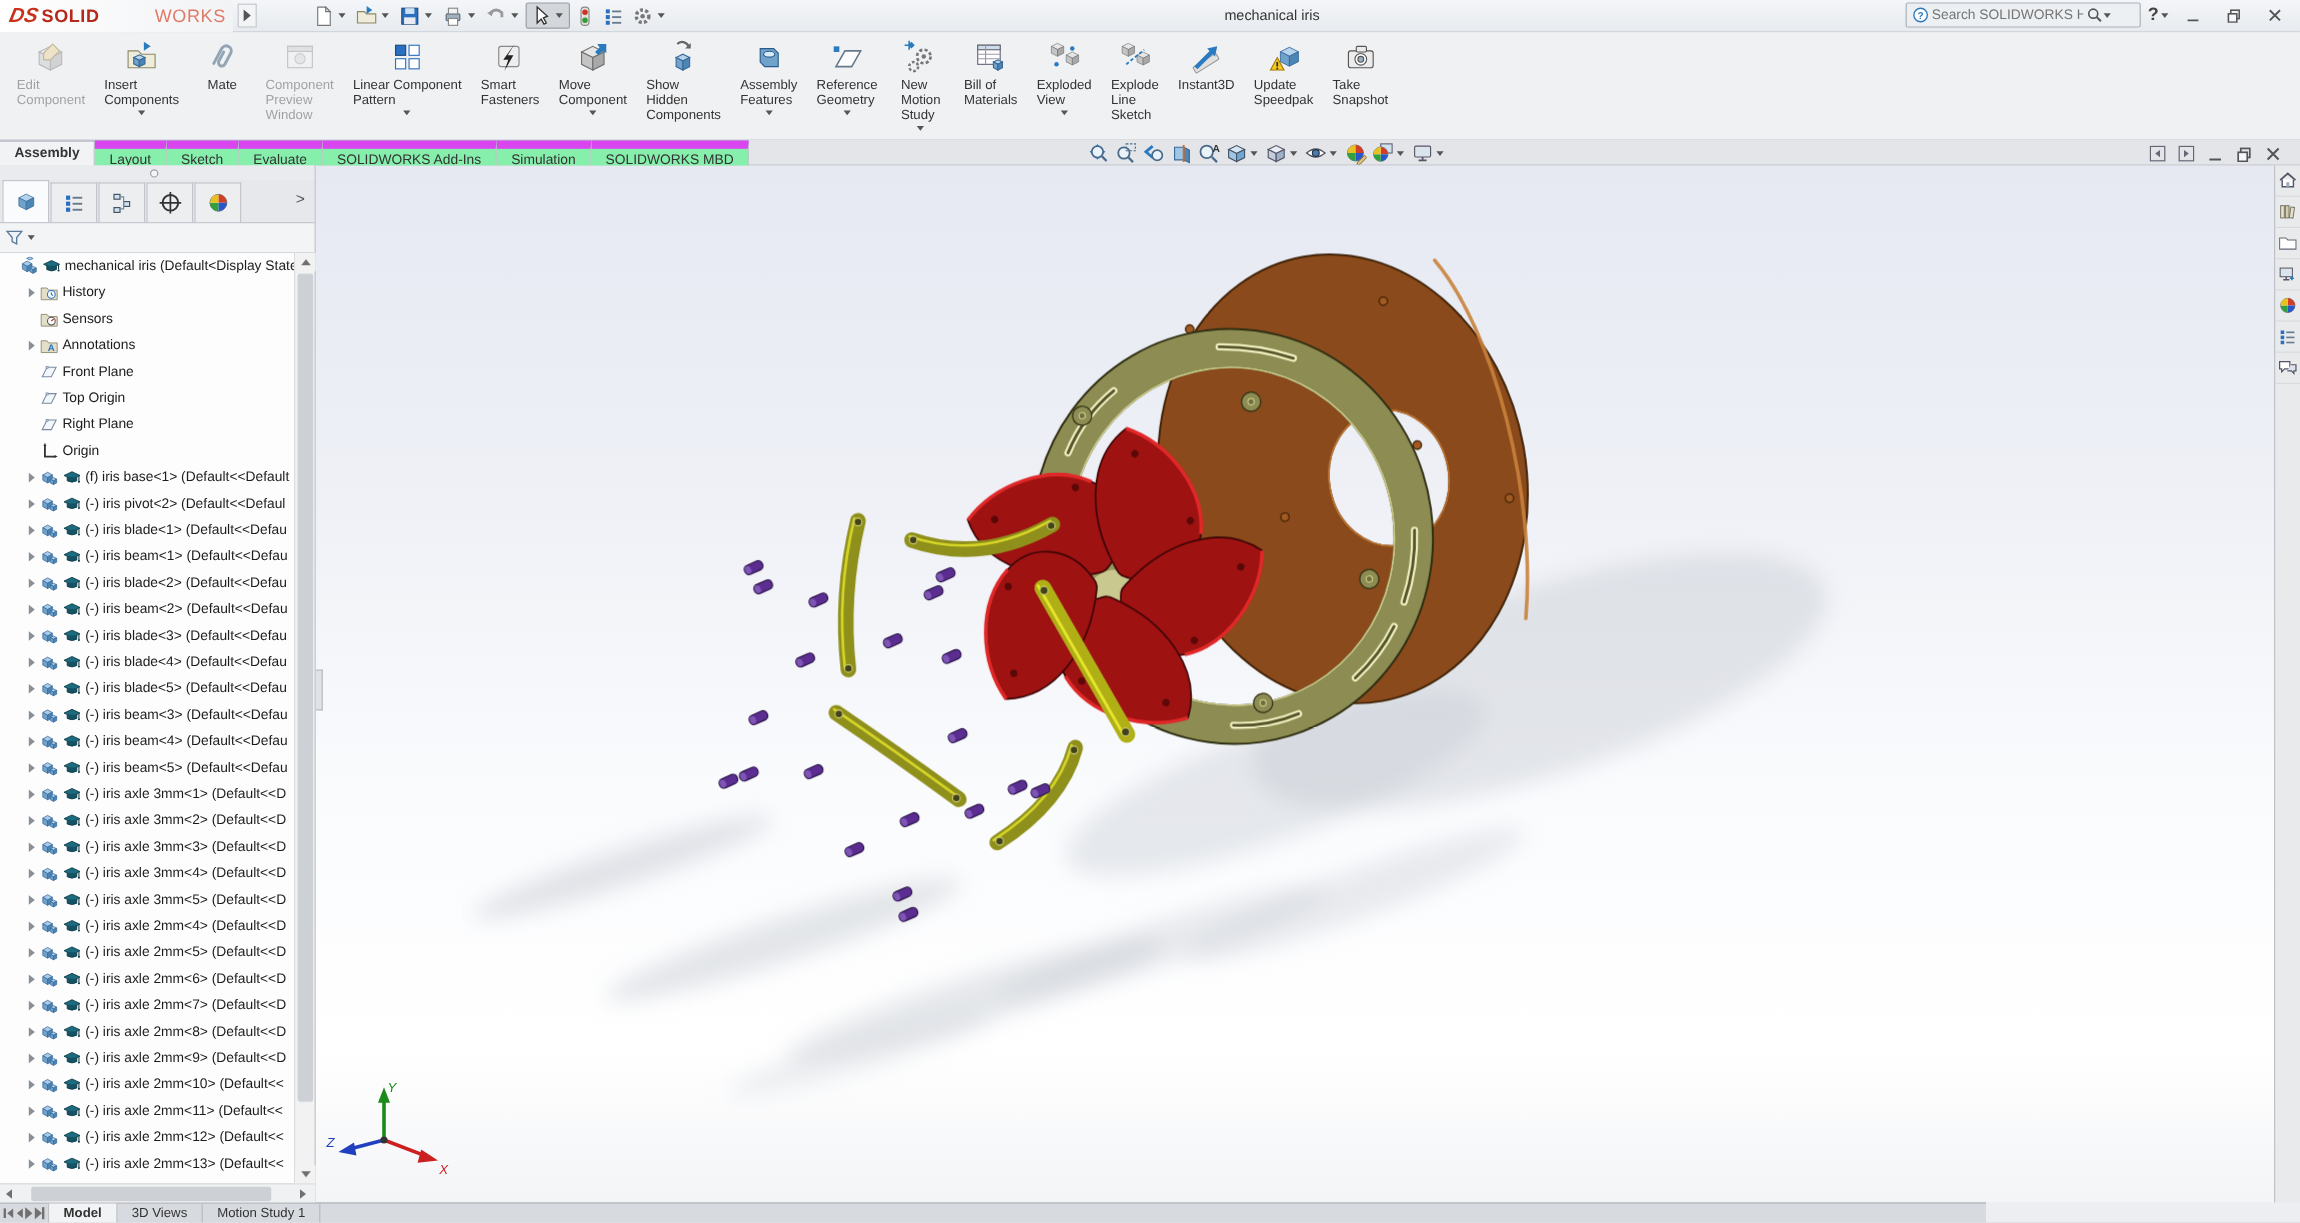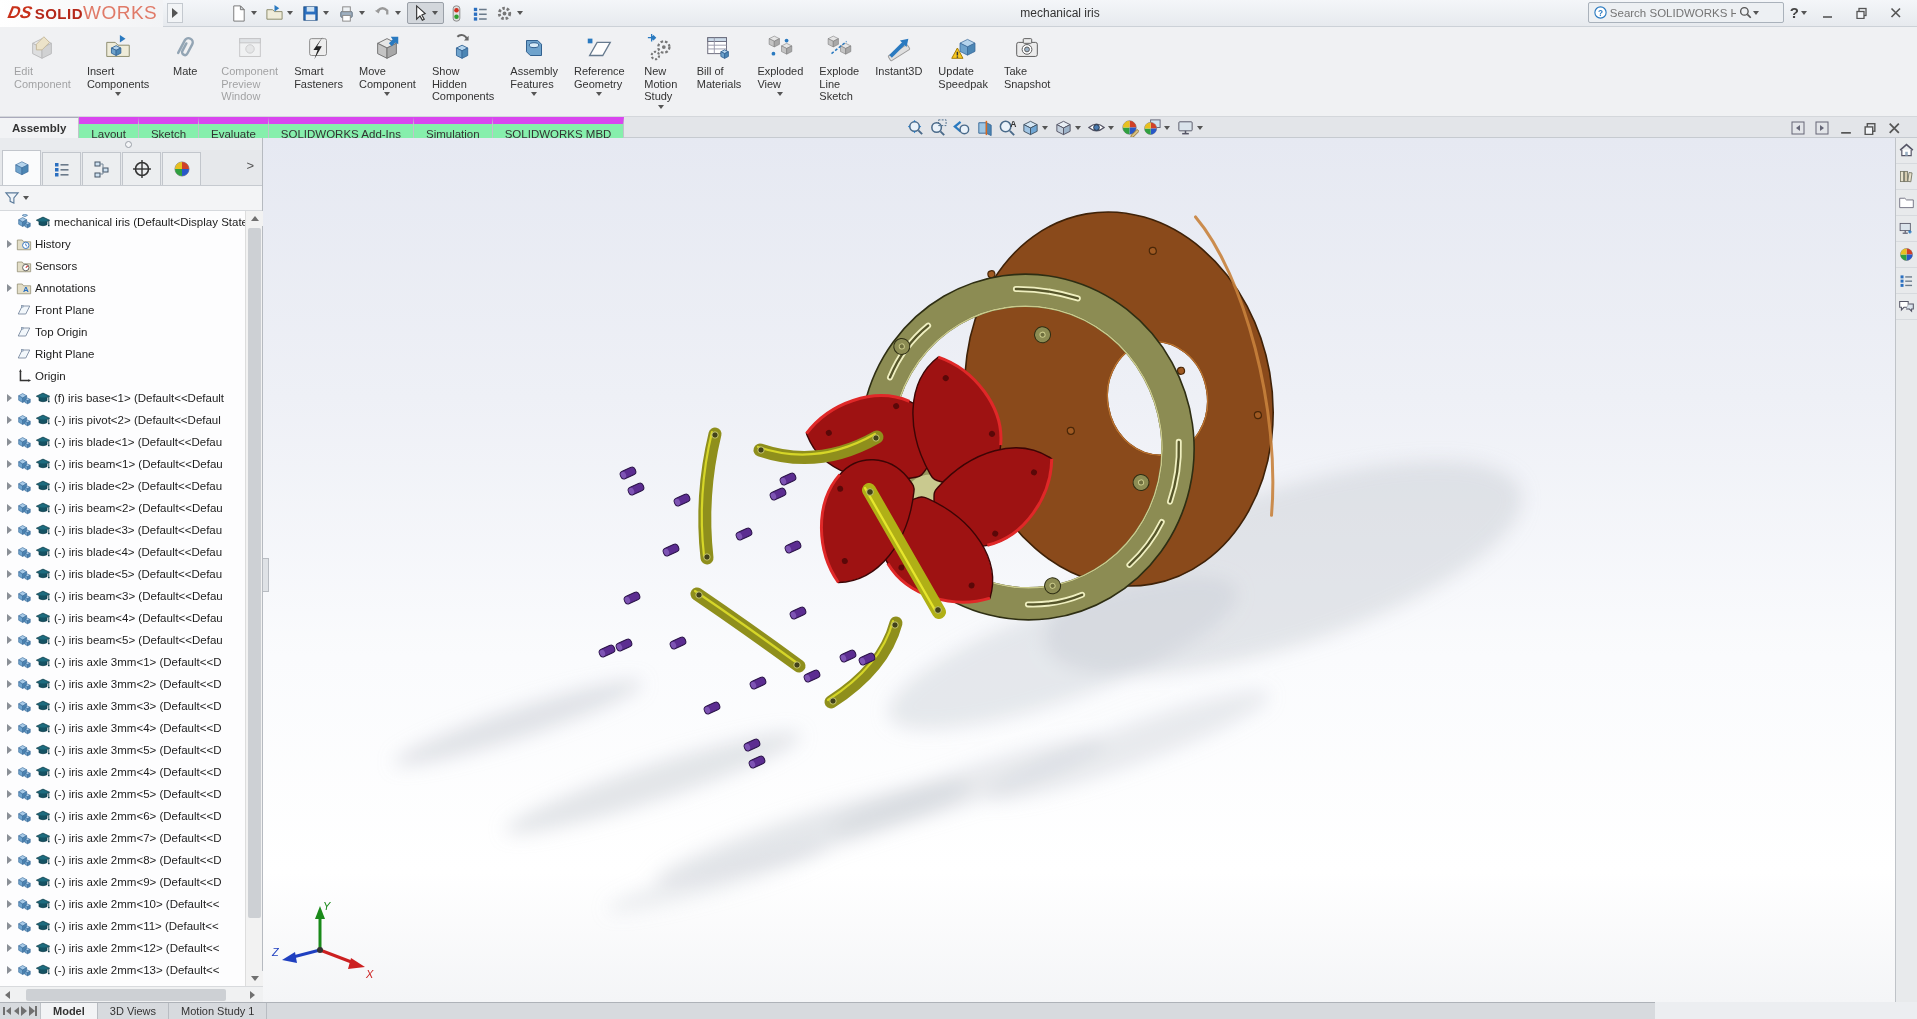--- a/index.html
+++ b/index.html
@@ -7,21 +7,21 @@
   .app{position:relative;width:1917px;height:1019px;overflow:hidden;
        font-family:"Liberation Sans",sans-serif;font-size:12px;color:#222;background:#eceef1;}
 
   
   .titlebar{position:absolute;left:0;top:0;width:1917px;height:27px;
     background:linear-gradient(#f4f6f9,#e7eaee);border-bottom:1px solid #ccd1d7;
     display:flex;align-items:center;}
   .brand{display:flex;align-items:center;height:27px;padding:0 6px 0 8px;background:linear-gradient(90deg,#fff,#f2f3f5);}
   .brand-ds{font-style:italic;font-weight:bold;font-size:17px;color:#c8311b;margin-right:3px;transform:skewX(-12deg);}
   .brand-solid{font-weight:bold;font-size:15px;color:#b5281a;letter-spacing:.5px;}
-  .brand-works{font-weight:normal;font-size:19px;color:#e07a68;letter-spacing:.5px;}
+  .brand-works{font-weight:normal;font-size:15px;color:#e07a68;letter-spacing:.5px;margin-left:46px;}
   .brand-play{width:16px;height:20px;margin-left:4px;display:flex;align-items:center;justify-content:center;border:1px solid #c4c9cf;background:#f2f4f6;}
   .tri-r{width:0;height:0;border-left:6px solid #555;border-top:5px solid transparent;border-bottom:5px solid transparent;}
   .tri-d{width:0;height:0;border-top:4px solid #555;border-left:3.5px solid transparent;border-right:3.5px solid transparent;display:inline-block;}
   .qat{display:flex;align-items:center;margin-left:44px;gap:1px;}
   .qat-item{display:flex;align-items:center;height:22px;padding:0 2px;border-radius:2px;}
   .qat-item.active{background:#d3d7dc;border:1px solid #9aa0a8;}
   .qat-item svg{width:19px;height:19px;}
   .qat-caret{margin:0 3px 0 3px;}
   .doc-title{position:absolute;left:960px;top:0;width:200px;height:27px;line-height:27px;text-align:center;font-size:12px;color:#333;}
   .tb-right{position:absolute;right:8px;top:2px;display:flex;align-items:center;gap:6px;}
@@ -65,21 +65,21 @@
   .ptab-expand{position:absolute;right:8px;top:8px;font-size:13px;color:#555;}
   .filterrow{height:25px;background:#f3f4f6;border-bottom:1px solid #d6d9dd;display:flex;align-items:center;padding-left:4px;gap:3px;}
   .filterrow svg{width:16px;height:16px;}
   .tree{position:absolute;left:0;top:73px;width:246px;height:775px;background:#fdfdfe;overflow:hidden;}
   .trow{display:flex;align-items:center;height:22px;white-space:nowrap;overflow:hidden;}
   .trow .caretbox{width:14px;flex:0 0 14px;display:flex;justify-content:center;}
   .trow .tri-r{border-left:5px solid #8a8f96;border-top:4px solid transparent;border-bottom:4px solid transparent;}
   .trow svg{width:16px;height:16px;flex:0 0 16px;margin-right:3px;}
   .trow .tlabel{font-size:11.5px;color:#1c1c1c;}
   .trow.top{padding-left:2px;}
-  .trow:not(.top){padding-left:2px;}
+  .trow:not(.top){padding-left:19px;}
   .vscroll{position:absolute;right:0;top:73px;width:17px;height:775px;background:#f2f2f2;border-left:1px solid #ddd;}
   .vs-up,.vs-dn{position:absolute;left:0;width:17px;height:15px;display:flex;align-items:center;justify-content:center;background:#f2f2f2;}
   .vs-up{top:0}.vs-dn{bottom:0}
   .vs-thumb{position:absolute;left:2px;top:17px;width:13px;height:690px;background:#cdd0d4;border-radius:2px;}
   .hscroll{position:absolute;left:0;bottom:0;width:263px;height:16px;background:#f0f1f2;border-top:1px solid #d8dadd;display:flex;align-items:center;}
   .hs-thumb{margin-left:16px;width:200px;height:12px;background:#cdd0d4;border-radius:2px;}
   .tri-l{width:0;height:0;border-right:5px solid #707070;border-top:4px solid transparent;border-bottom:4px solid transparent;margin-left:5px;}
   .tri-r2{width:0;height:0;border-left:5px solid #707070;border-top:4px solid transparent;border-bottom:4px solid transparent;margin-left:24px;}
   .tri-u{width:0;height:0;border-bottom:5px solid #707070;border-left:4px solid transparent;border-right:4px solid transparent;}
   .tri-dn{width:0;height:0;border-top:5px solid #707070;border-left:4px solid transparent;border-right:4px solid transparent;}
@@ -593,20 +593,28 @@
       <div class="rib-btn disabled">
         <svg viewBox="0 0 32 32">
           <use href="#ic-component-preview-window" xlink:href="#ic-component-preview-window"></use>
         </svg>
         <span class="rib-label">Component
 Preview
 Window</span>
 
       </div>
 
+      <div class="rib-btn">
+        <svg viewBox="0 0 32 32">
+          <use href="#ic-linear-component-pattern" xlink:href="#ic-linear-component-pattern"></use>
+        </svg>
+        <span class="rib-label">Linear Component
+Pattern</span>
+        <span class="tri-d rib-caret"></span>
+      </div>
 
       <div class="rib-btn">
         <svg viewBox="0 0 32 32">
           <use href="#ic-smart-fasteners" xlink:href="#ic-smart-fasteners"></use>
         </svg>
         <span class="rib-label">Smart
 Fasteners</span>
 
       </div>
 

